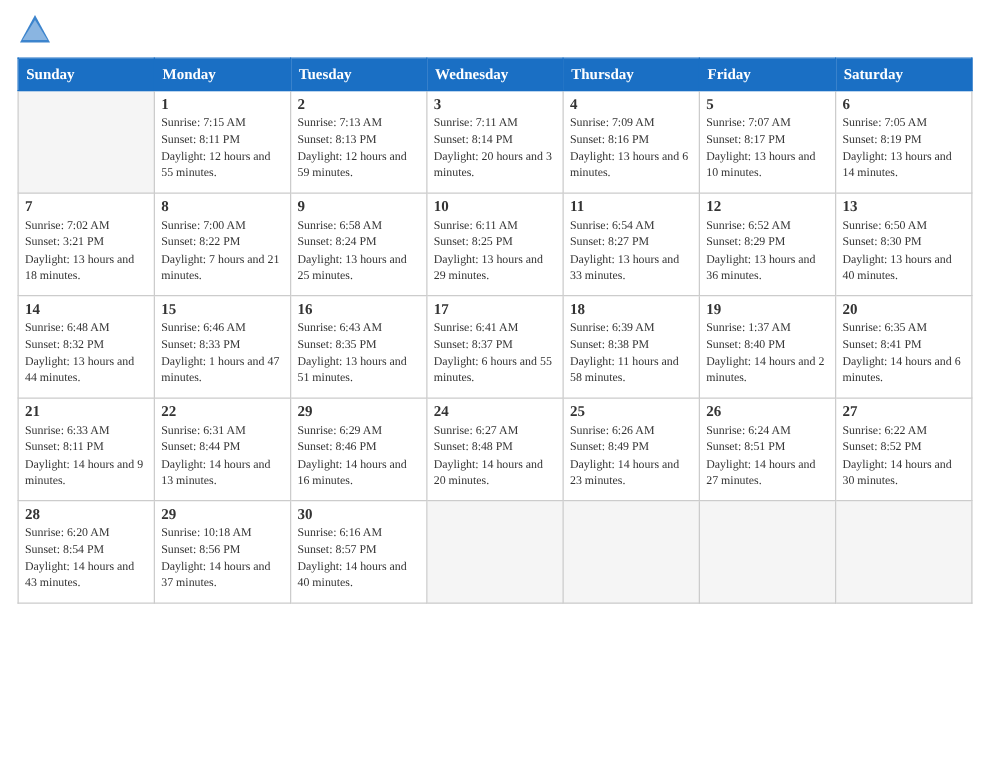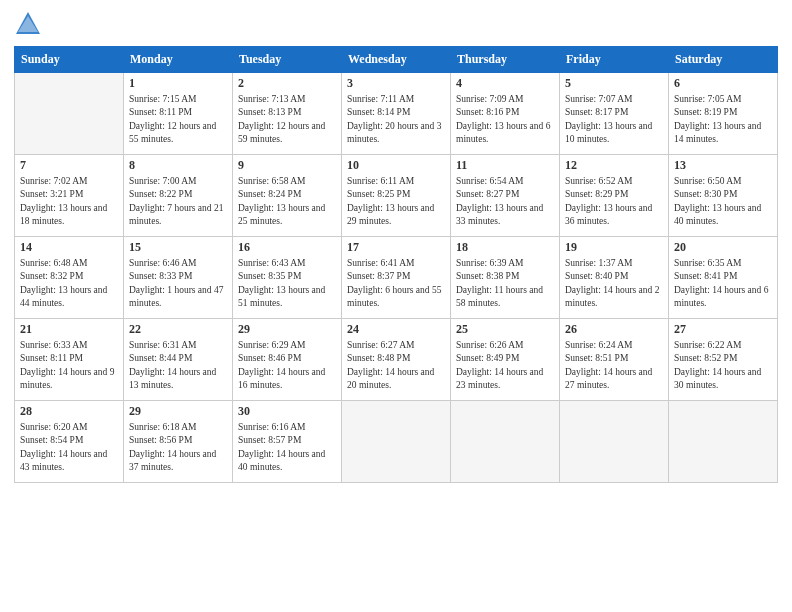--- a/index.html
+++ b/index.html
@@ -351,21 +351,21 @@
             <div class="day-number">28</div>
         <div class="day-info">
           <div>Sunrise: 6:20 AM</div>
           <div>Sunset: 8:54 PM</div>
           <div>Daylight: 14 hours and 43 minutes.</div>
         </div>
           </td>
           <td>
             <div class="day-number">29</div>
         <div class="day-info">
-          <div>Sunrise: 6:18 AM</div>
+          <div>Sunrise: 10:18 AM</div>
           <div>Sunset: 8:56 PM</div>
           <div>Daylight: 14 hours and 37 minutes.</div>
         </div>
           </td>
           <td>
             <div class="day-number">30</div>
         <div class="day-info">
           <div>Sunrise: 6:16 AM</div>
           <div>Sunset: 8:57 PM</div>
           <div>Daylight: 14 hours and 40 minutes.</div>

